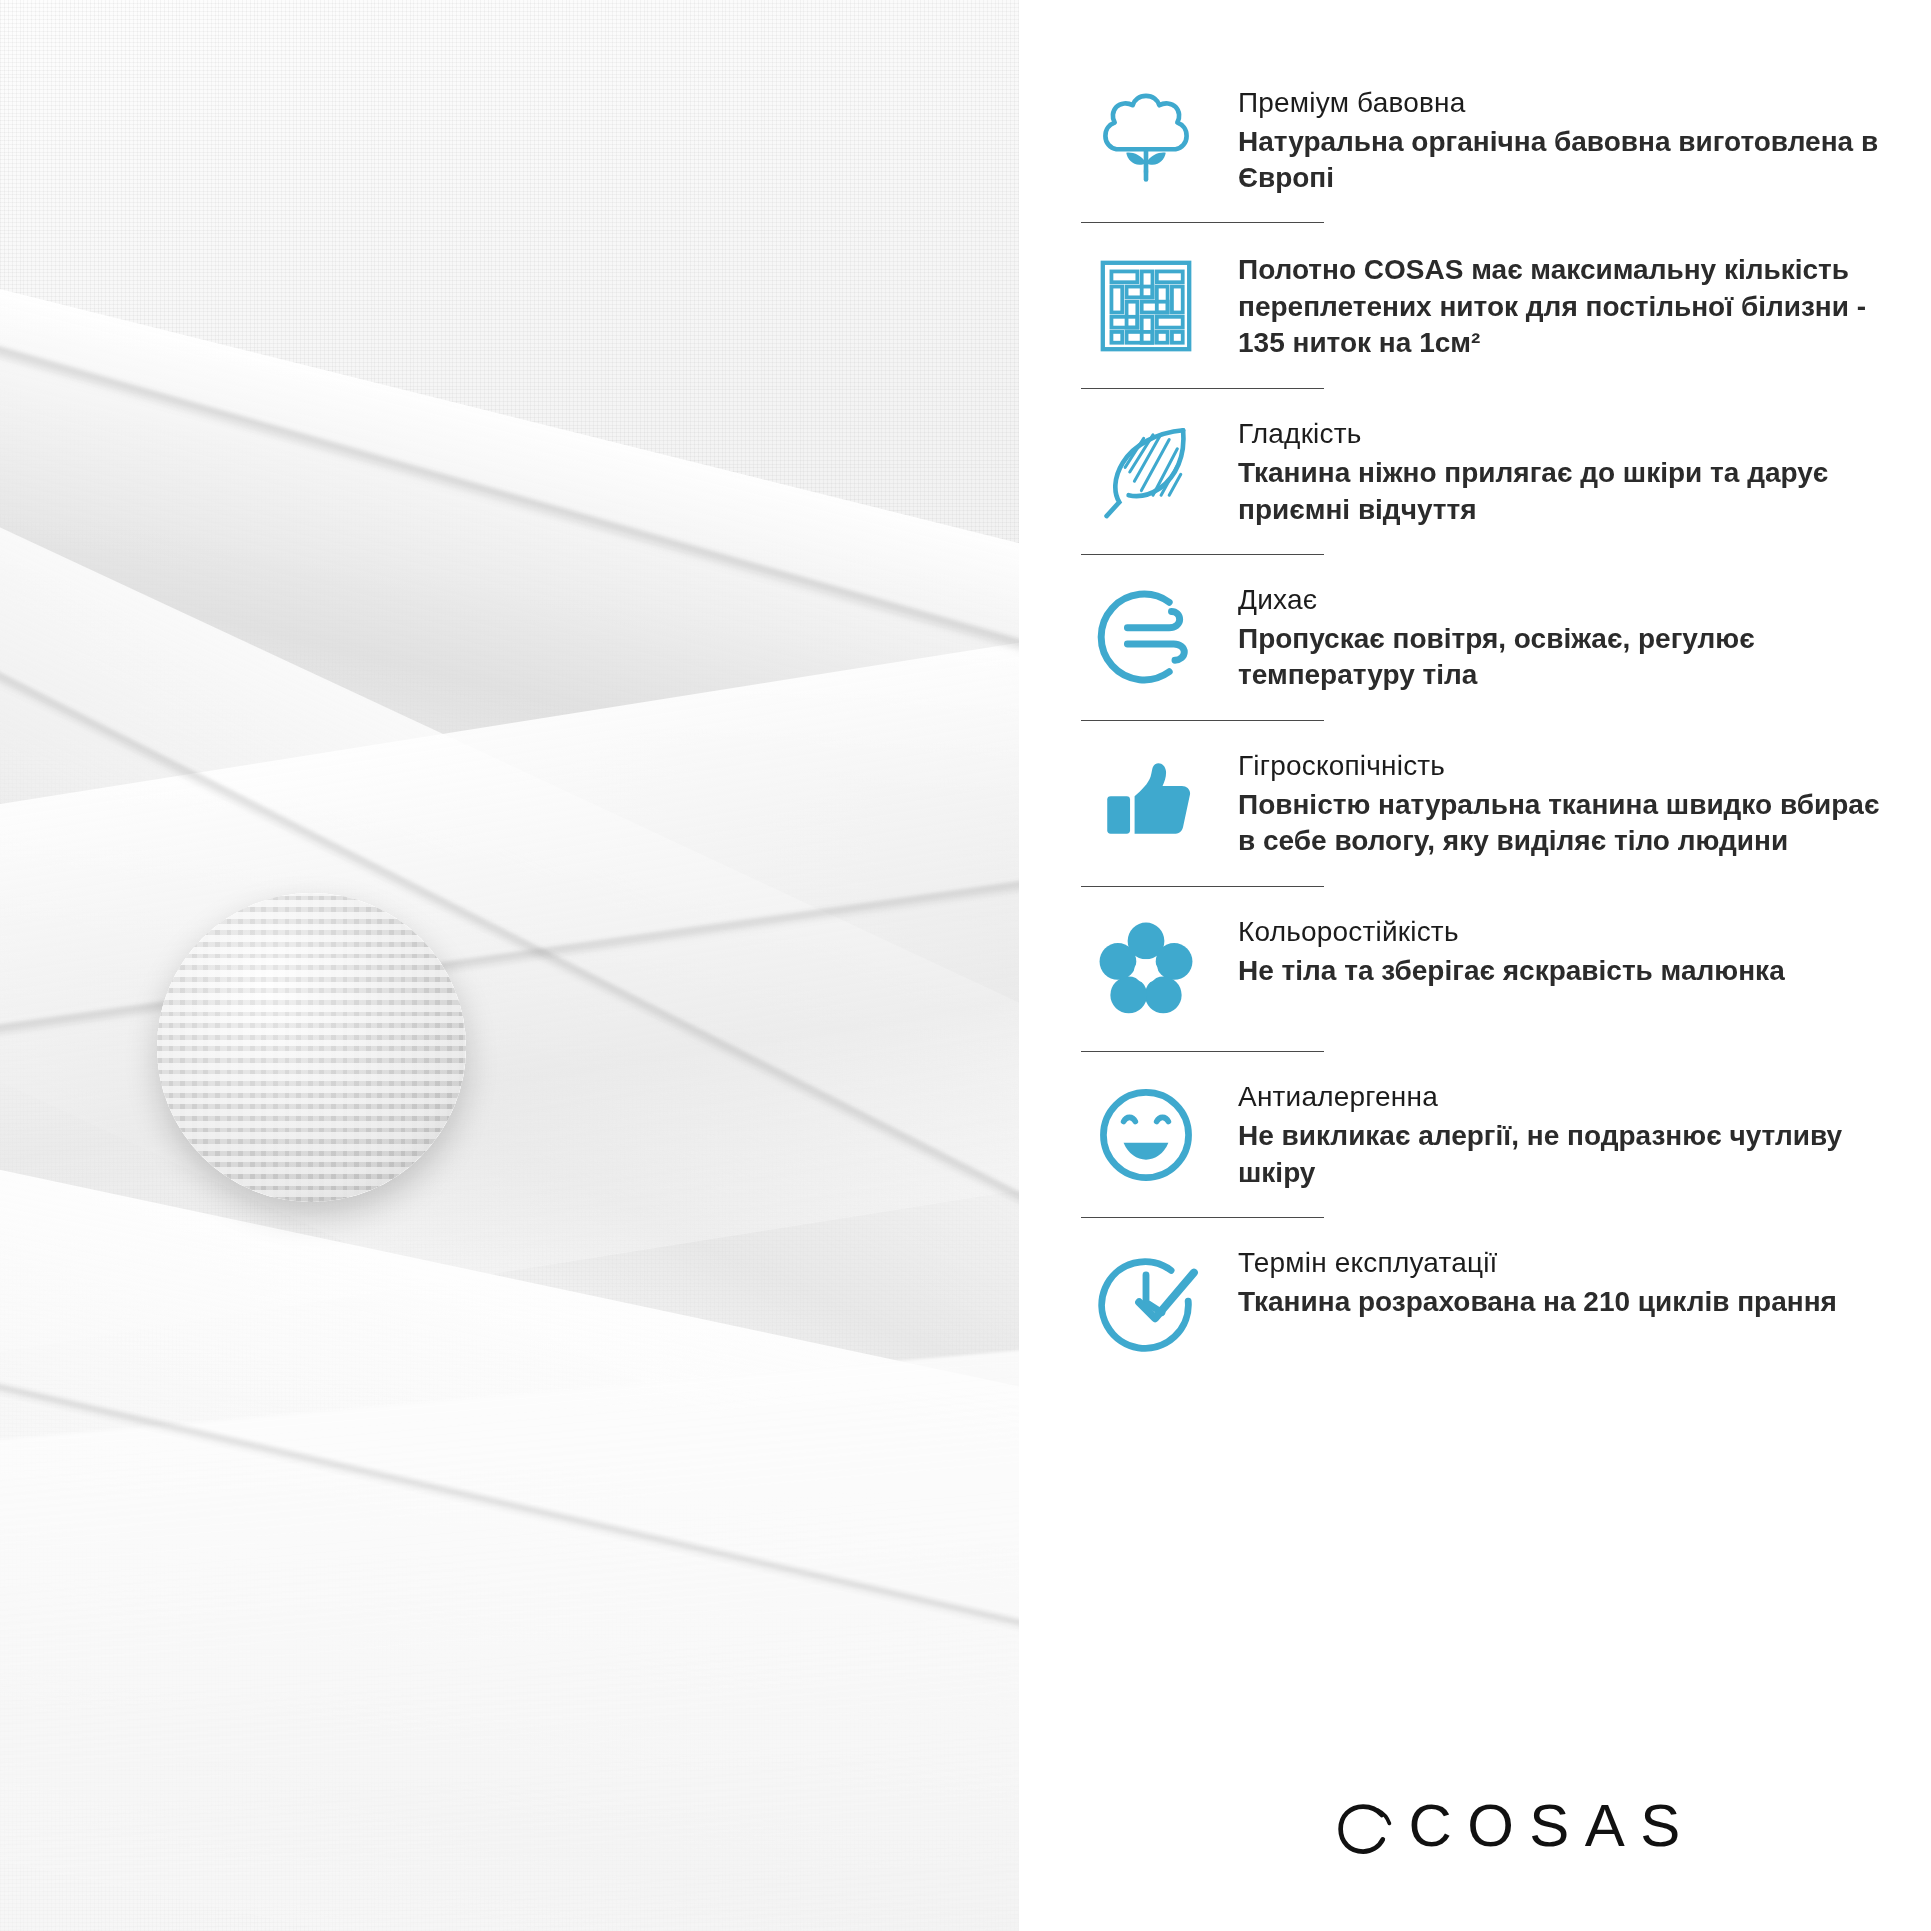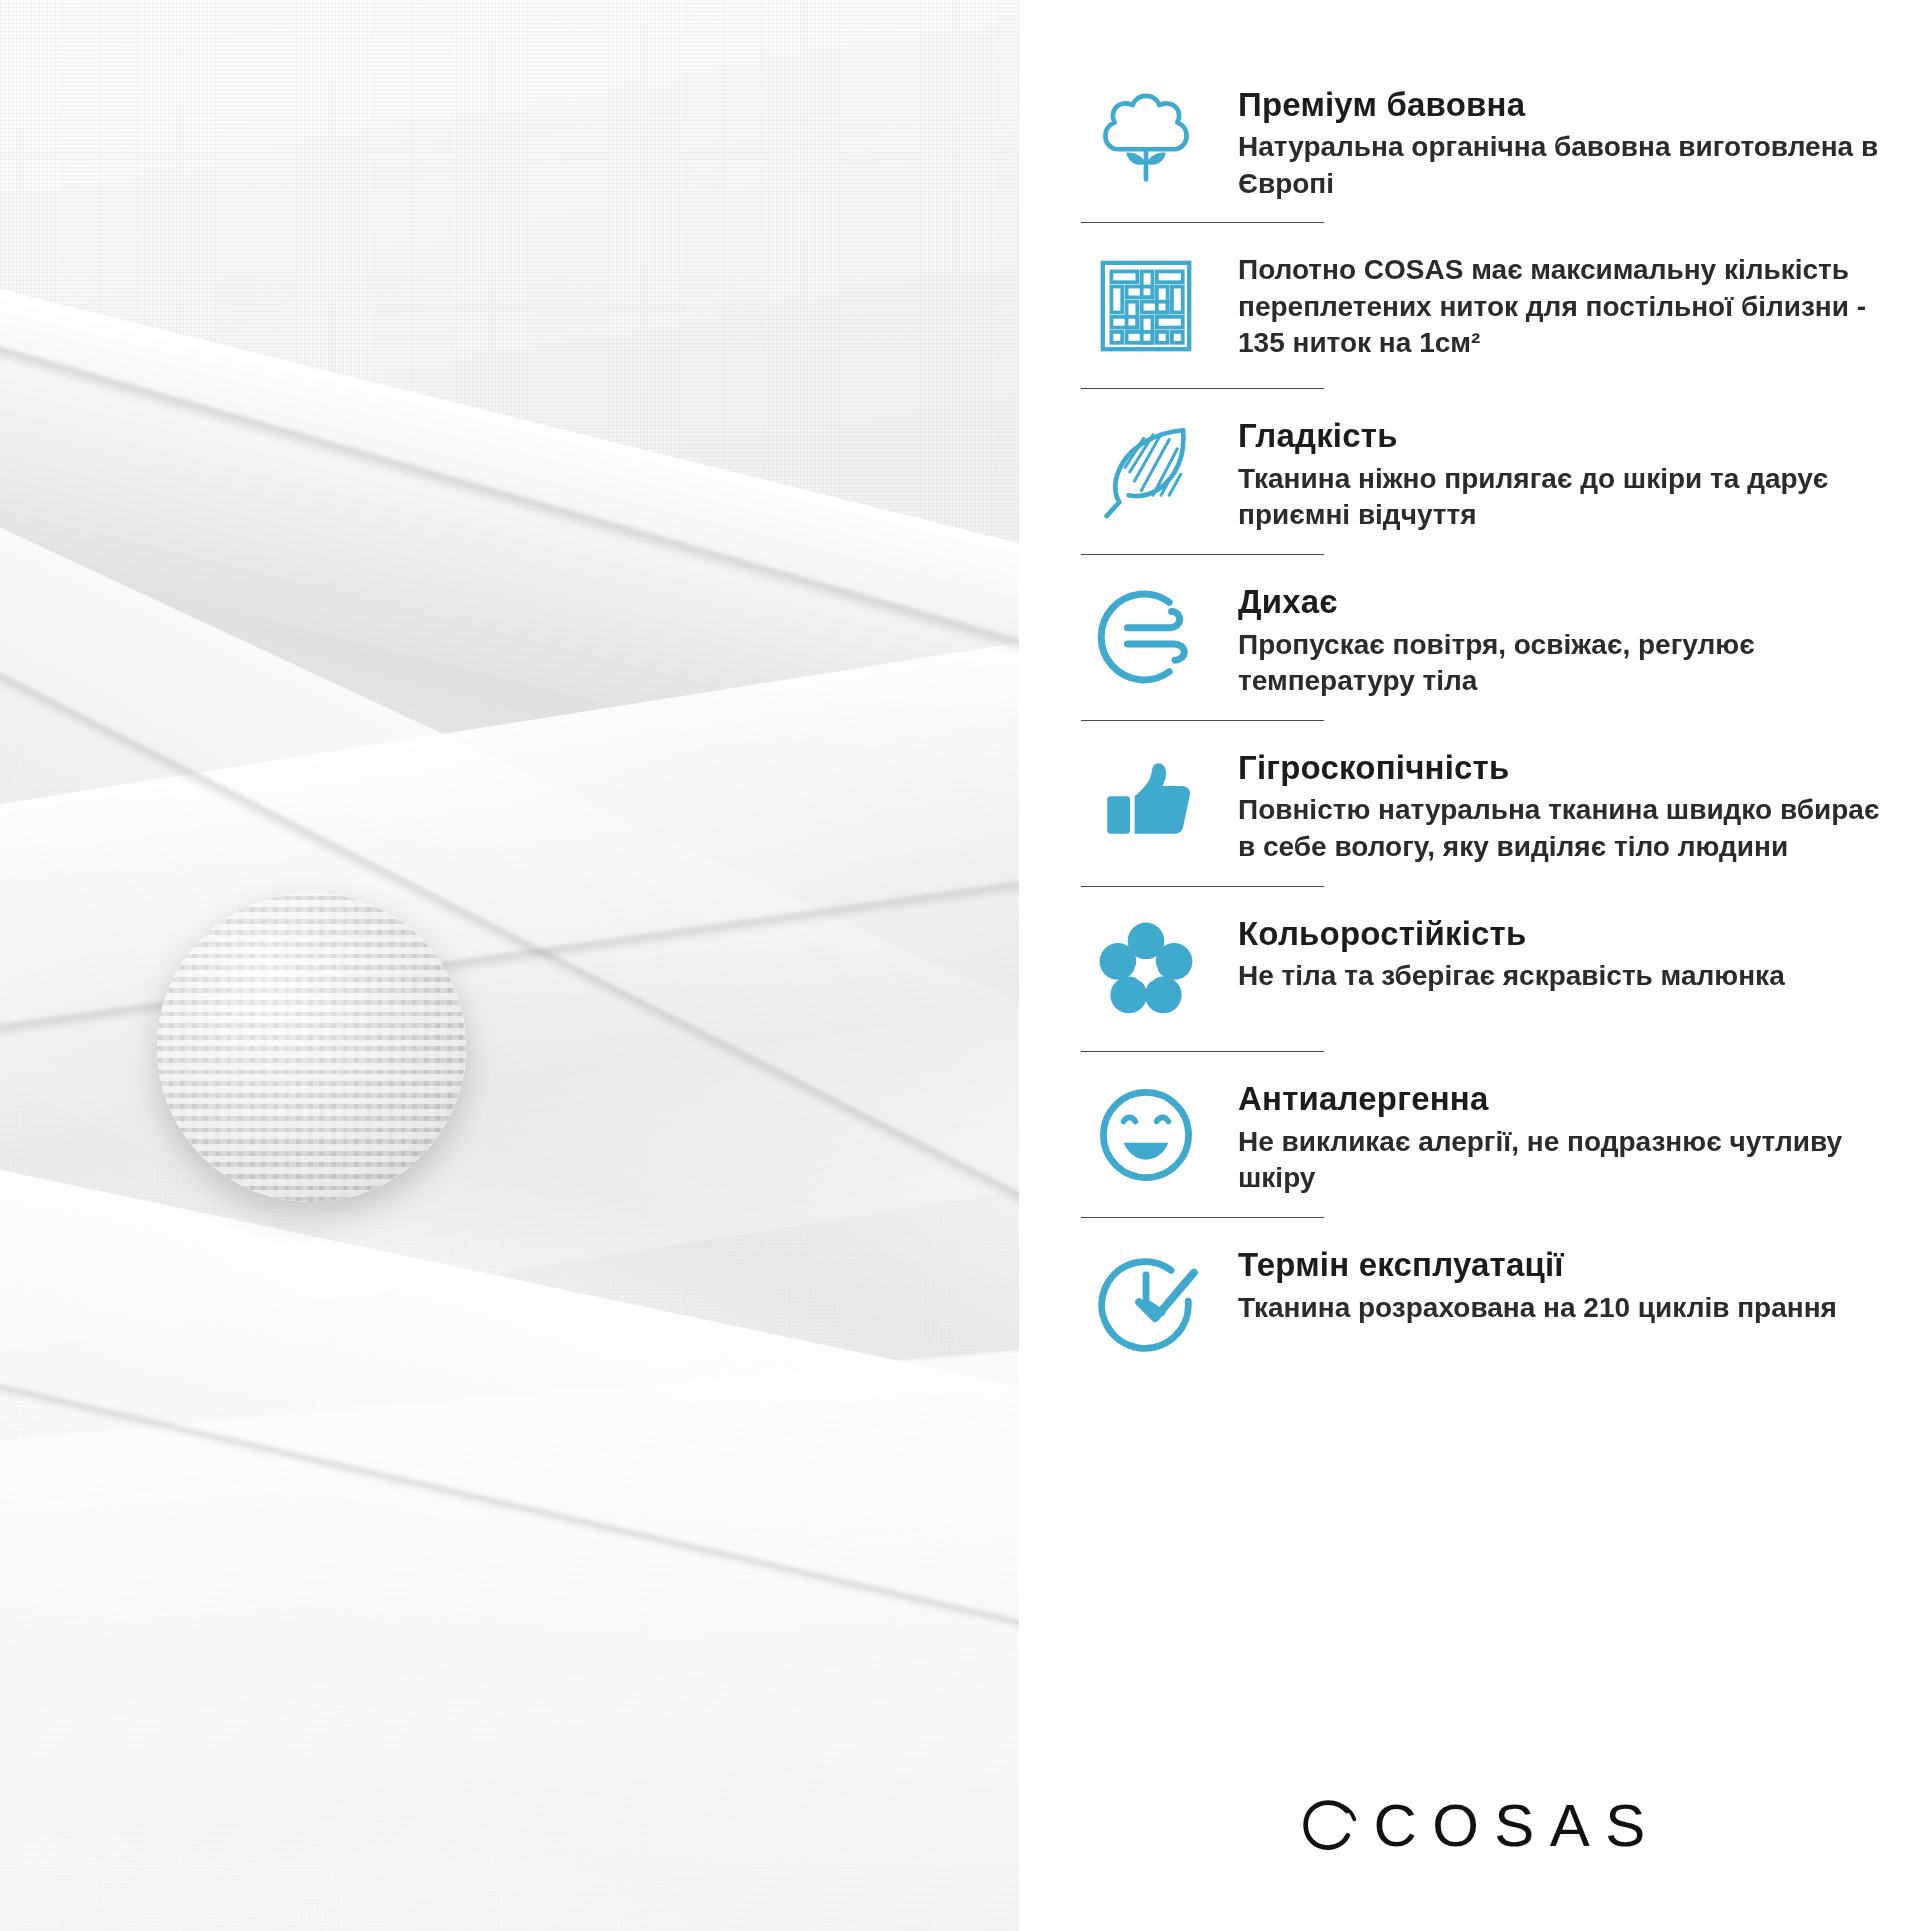--- a/index.html
+++ b/index.html
@@ -159,23 +159,23 @@
     display: flex;
     align-items: center;
     justify-content: center;
   }
   .feature .text-wrap {
     flex: 1 1 auto;
     padding-top: 11.6px;
   }
   .feature h3 {
     margin: 0 0 5.8px 0;
-    font-size: 33px;
+    font-size: 28px;
     line-height: 1.12;
-    font-weight: bold;
+    font-weight: normal;
     color: #1c1c1c;
     letter-spacing: 0.2px;
   }
   .feature p {
     margin: 0;
     font-size: 28px;
     line-height: 1.30;
     color: #2b2b2b;
     font-weight: bold;
   }
@@ -183,25 +183,25 @@
     height: 0;
     border-top: 1.9px solid #4a4a4a;
     width: 243px;
     margin: 17.4px 0 17.4px 0;
   }
   .feature.f-strength .icon-wrap { align-items: center; }
 
   
   #logo {
     position: absolute;
-    left: 1300px;
+    left: 1335px;
     top: 1791px;
     width: 386px;
     display: flex;
-    align-items: center;
+    align-items: flex-end;
     gap: 13.5px;
     color: #111111;
   }
   #logo .logo-mark {
     width: 60px;
     height: 60px;
     flex: 0 0 auto;
   }
   #logo .logo-word {
     font-size: 60px;

